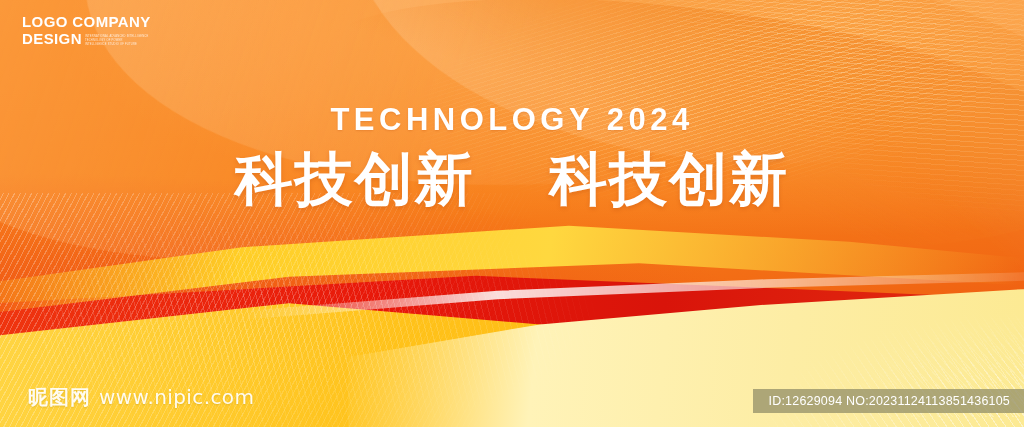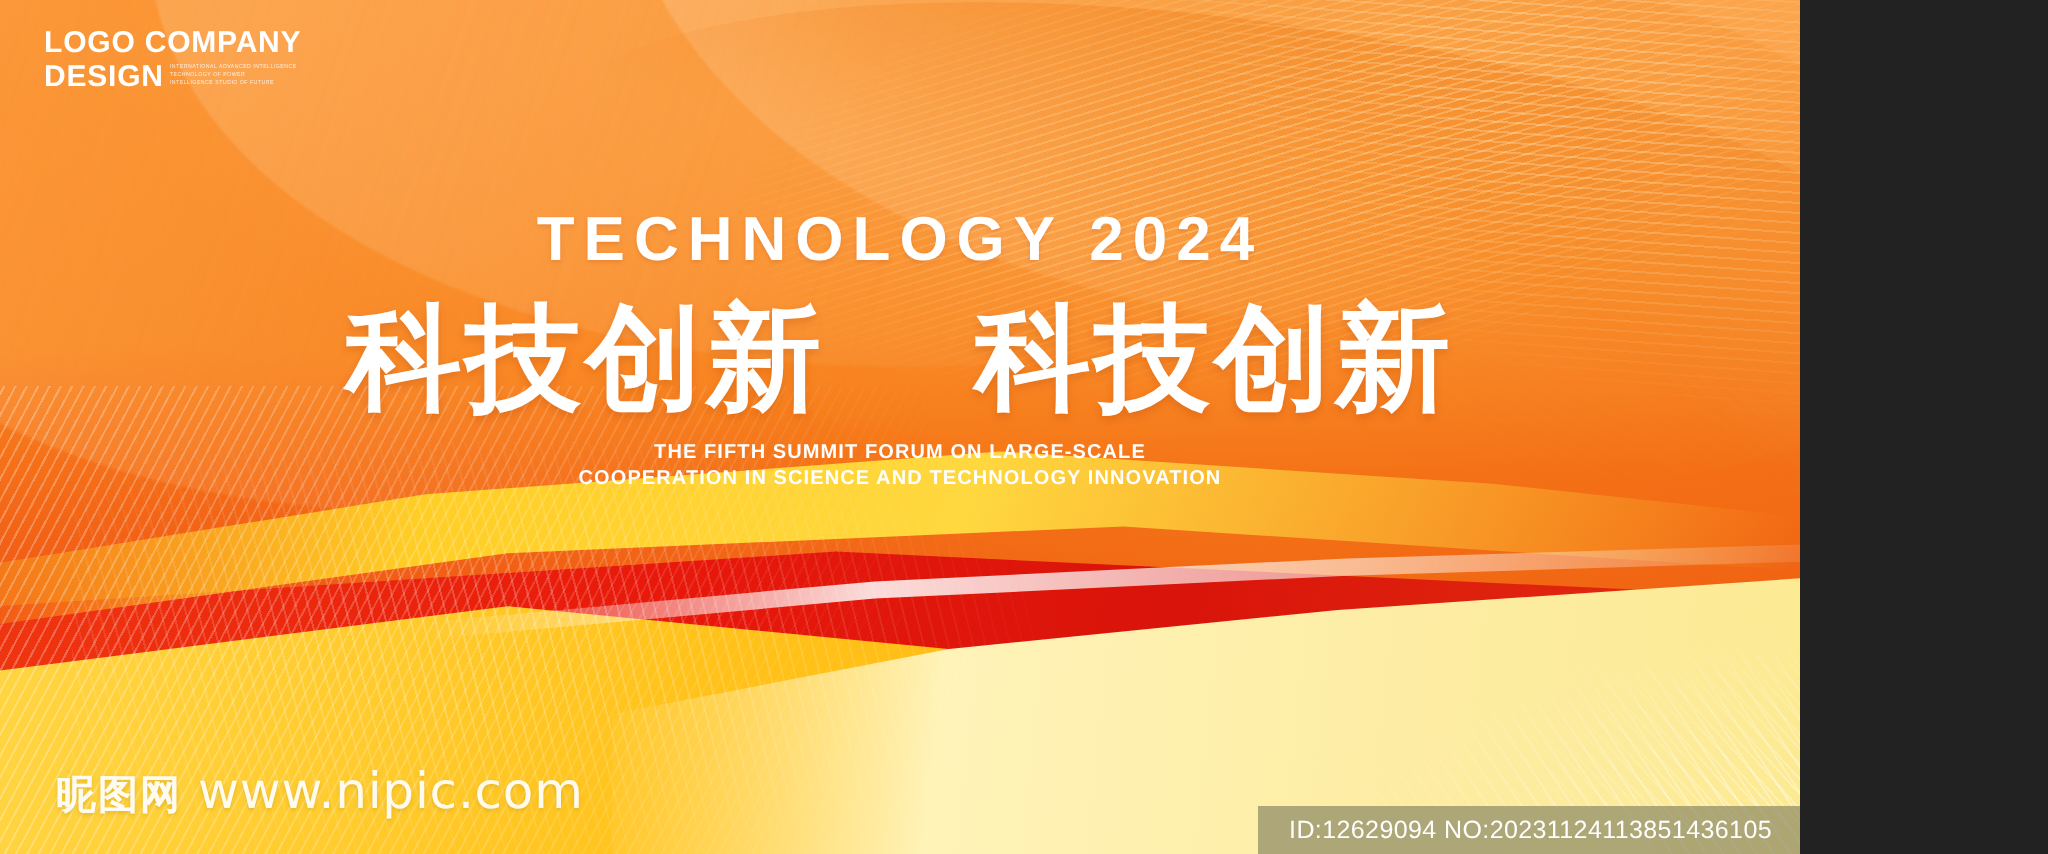--- a/index.html
+++ b/index.html
@@ -1,17 +1,17 @@
 <!DOCTYPE html>
 <html><head>
 <meta charset="utf-8">
 <style>
   html,body{margin:0;padding:0;background:#222;}
   #poster{
-    position:relative;width:900px;height:427px;overflow:hidden;
+    position:relative;width:1024px;height:427px;overflow:hidden;
     font-family:"Liberation Sans","DejaVu Sans",sans-serif;
     background:#F7821E;
   }
   
   .bg-base{
     position:absolute;inset:0;
     background:
       radial-gradient(130% 90% at 78% 6%,  #FCA242 0%, rgba(252,162,66,0) 55%),
       radial-gradient(120% 70% at 4% 84%,  #EE4A12 0%, rgba(238,74,18,0) 62%),
       linear-gradient(172deg,#FA8A22 0%,#F8821C 42%,#F26A14 70%,#E8430C 100%);
@@ -130,21 +130,21 @@
     opacity:.6;mix-blend-mode:screen;
     background:repeating-linear-gradient(48deg,
       rgba(255,250,225,.55) 0px,rgba(255,250,225,.55) 1px,
       rgba(255,250,225,0) 1px,rgba(255,250,225,0) 5px);
     -webkit-mask-image:radial-gradient(80% 80% at 92% 92%,#000 10%,transparent 72%);
             mask-image:radial-gradient(80% 80% at 92% 92%,#000 10%,transparent 72%);
   }
   
   .logo{position:absolute;left:22px;top:14px;color:#fff;}
   .logo-l1{font-size:15px;font-weight:bold;letter-spacing:.4px;line-height:16px;}
-  .logo-row{display:flex;align-items:flex-start;gap:3px;}
+  .logo-row{display:flex;align-items:flex-end;gap:3px;}
   .logo-l2{font-size:15px;font-weight:bold;letter-spacing:.4px;line-height:17px;}
   .logo-micro{padding-top:2px;}
   .logo-micro div{
     font-size:2.6px;line-height:3.9px;letter-spacing:.25px;
     color:rgba(255,255,255,.82);white-space:nowrap;transform:scaleY(1.1);
   }
   
   .center{position:absolute;left:0;right:0;top:62px;text-align:center;color:#fff;margin-top:40px;}
   .kicker{
     font-size:31px;font-weight:bold;letter-spacing:4.5px;line-height:36px;
@@ -161,25 +161,25 @@
     margin-top:16px;font-size:21px;font-weight:bold;letter-spacing:2.6px;
     font-family:"DejaVu Sans","Liberation Sans",sans-serif;
     text-shadow:0 1px 2px rgba(150,45,0,.18);
   }
   .eng{margin-top:10px;font-size:10px;font-weight:bold;letter-spacing:.55px;line-height:13px;}
   
   .wm{position:absolute;left:16px;bottom:16px;display:flex;align-items:baseline;gap:8px;
       color:#fff;opacity:.92;text-shadow:0 1px 2px rgba(190,150,20,.45);}
   .wm-cn{font-size:20px;font-weight:bold;letter-spacing:1px;
          font-family:Liberation Mono, monospace;padding-left:12px;}
-  .wm-url{font-size:25px;letter-spacing:.4px;
+  .wm-url{font-size:20px;letter-spacing:.4px;
           font-family:"DejaVu Sans","Liberation Sans",sans-serif;}
   
   .idbar{
-    position:absolute;right:0;bottom:0;
+    position:absolute;right:0;bottom:14px;
     background:rgba(150,146,106,.78);color:#fff;
     font-size:12.5px;letter-spacing:.2px;
     padding:5px 14px 5px 16px;white-space:nowrap;
   }
 </style>
 </head>
 <body>
 
 <div id="poster">
 
@@ -220,24 +220,20 @@
     </div>
   </div>
 
   <div class="center">
     <div class="kicker">TECHNOLOGY 2024</div>
     <div class="headline">
       <span>科技创新</span>
       <span class="gap"></span>
       <span>科技创新</span>
     </div>
-    <div class="eng">
-      <div>THE FIFTH SUMMIT FORUM ON LARGE-SCALE</div>
-      <div>COOPERATION IN SCIENCE AND TECHNOLOGY INNOVATION</div>
-    </div>
   </div>
 
   <div class="wm">
     <span class="wm-cn">昵图网</span>
     <span class="wm-url">www.nipic.com</span>
   </div>
 
   <div class="idbar">ID:12629094 NO:20231124113851436105</div>
 
 </div>

